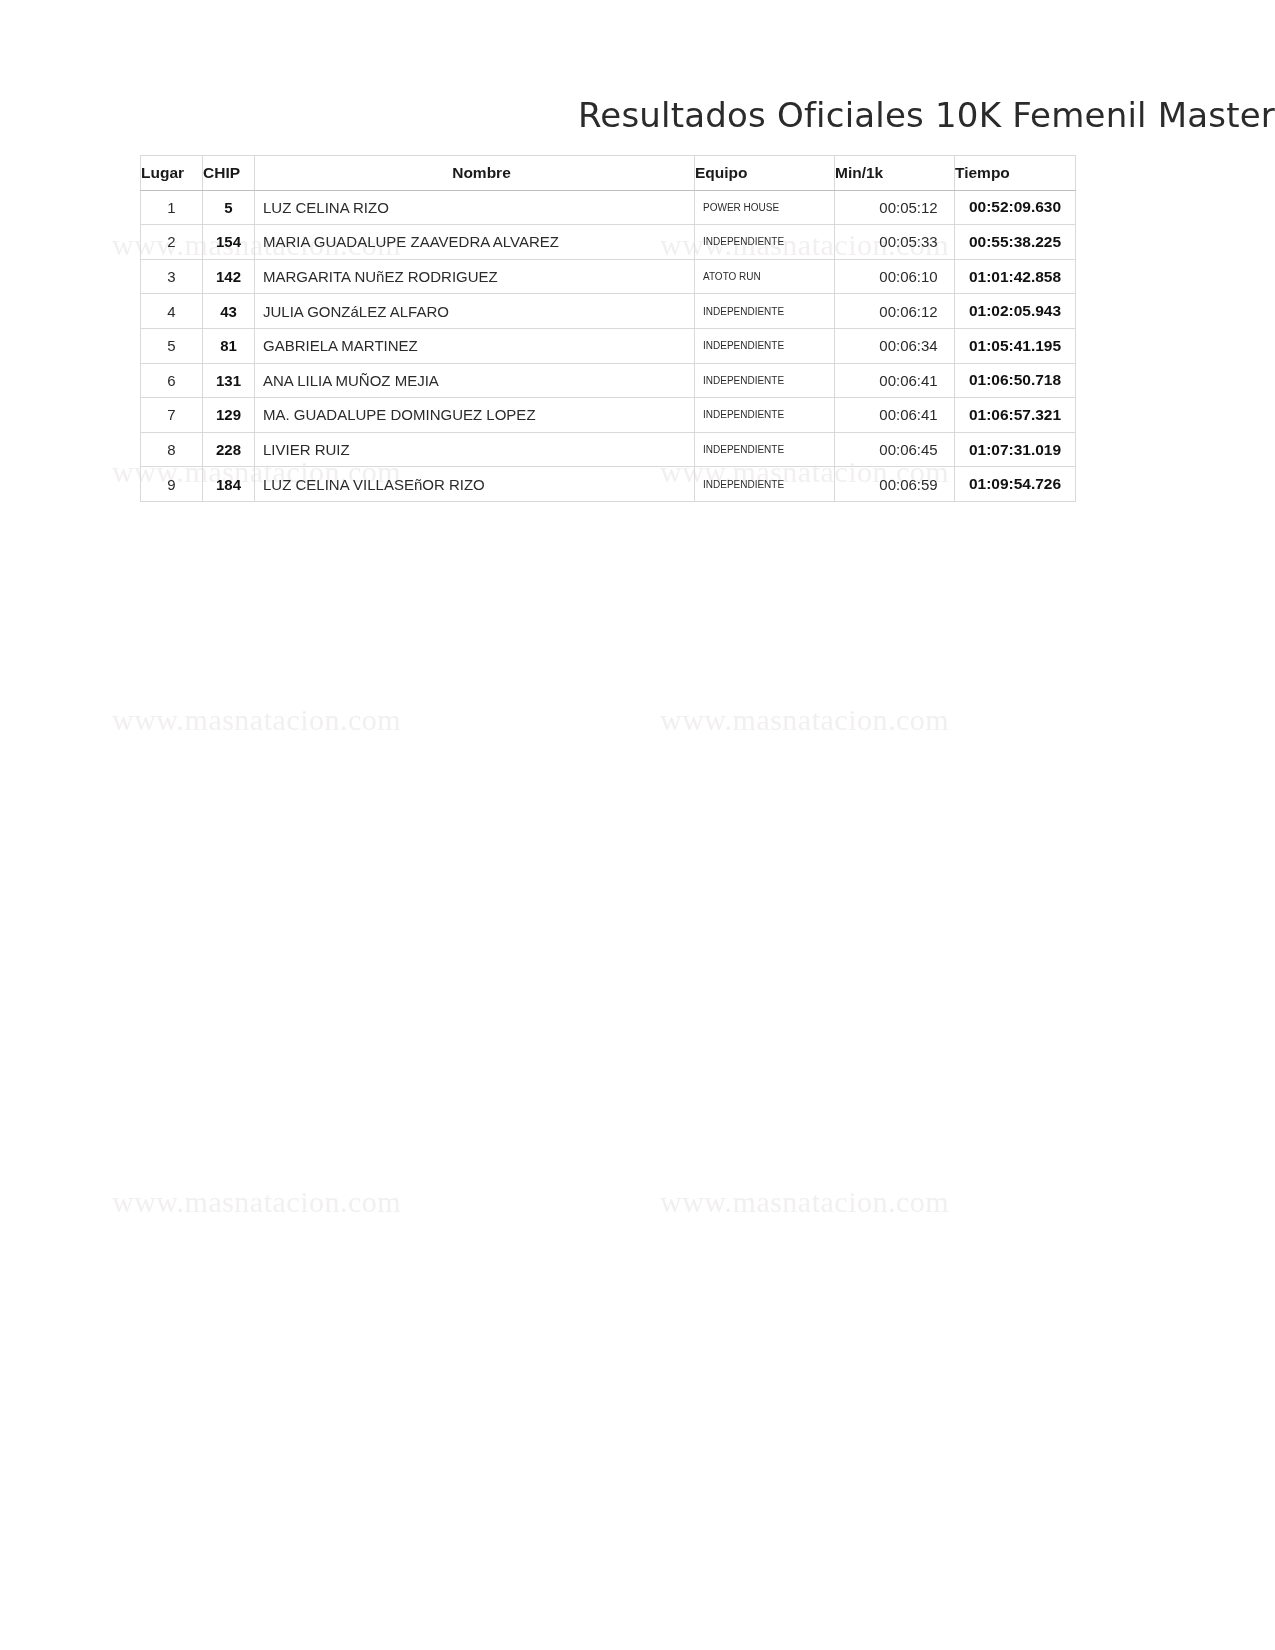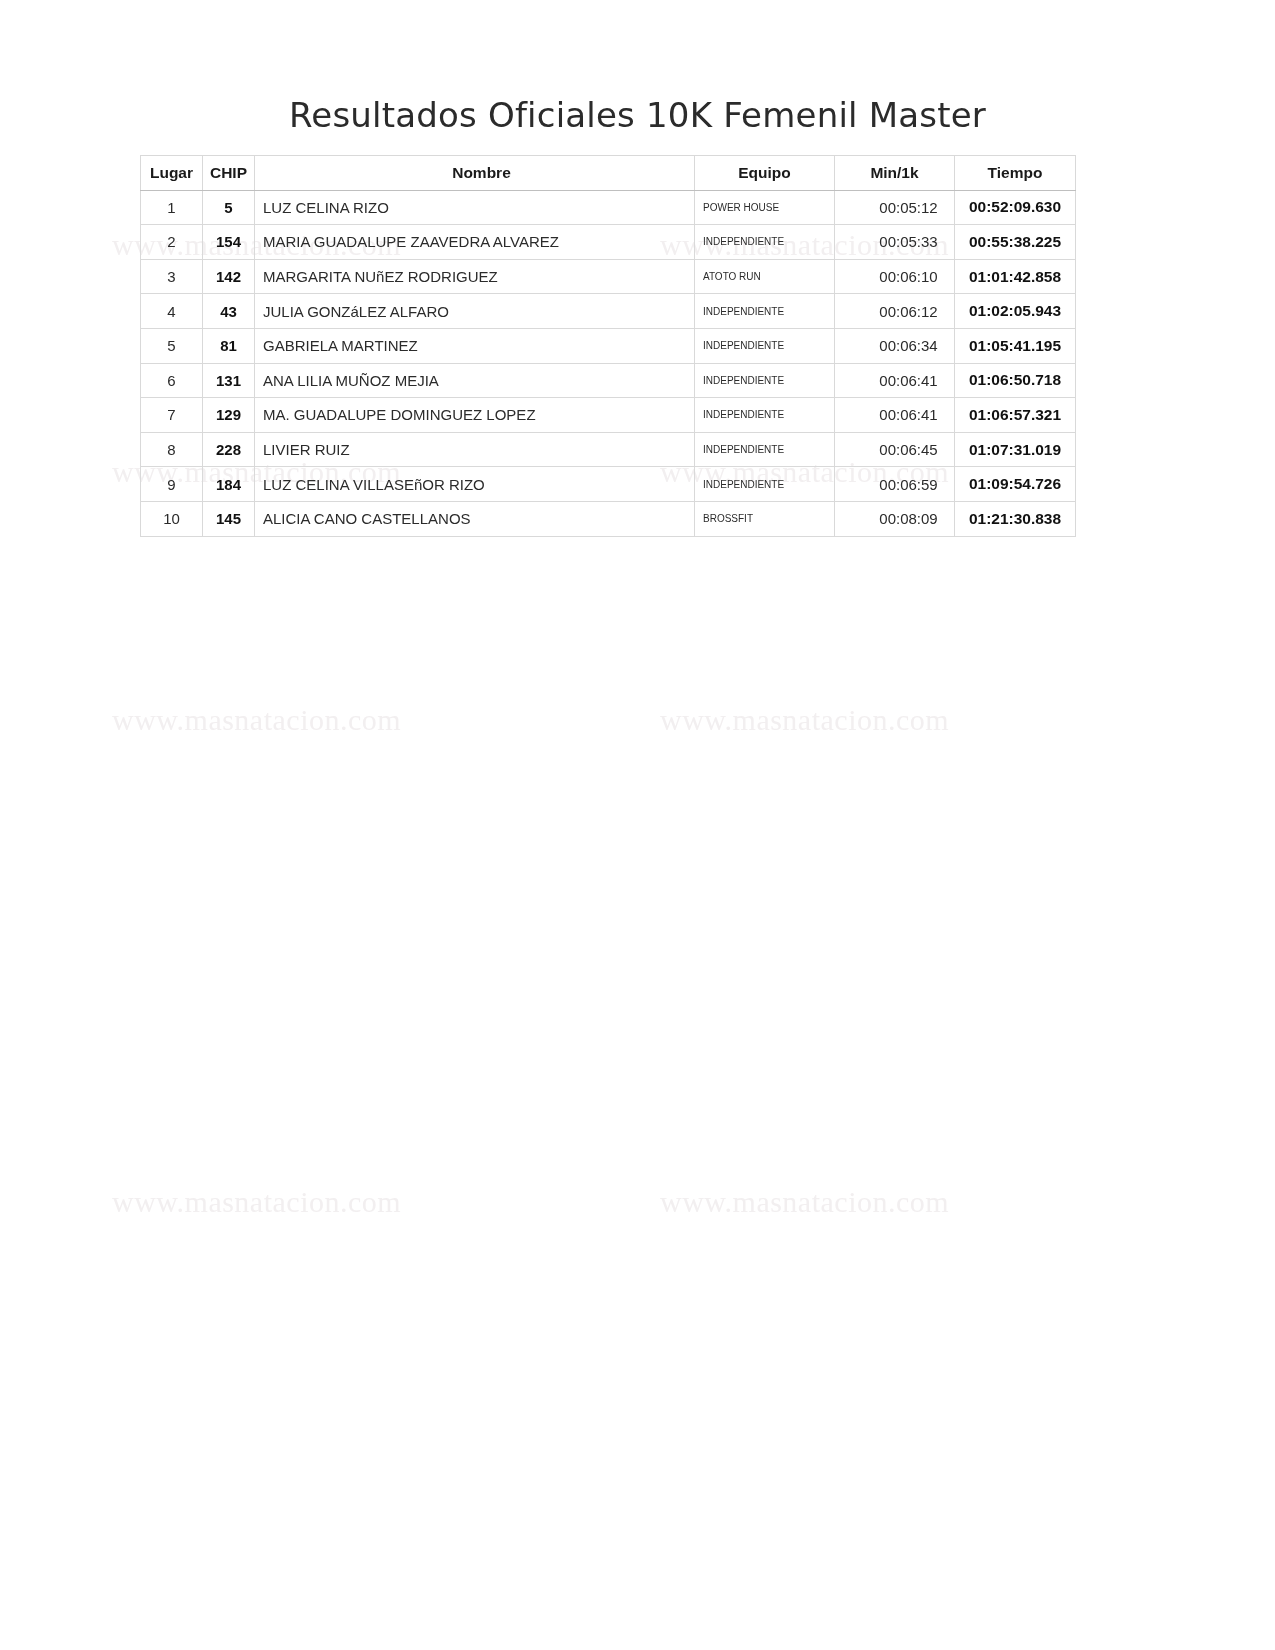--- a/index.html
+++ b/index.html
@@ -17,21 +17,21 @@
   }
   .page {
     position: absolute;
     inset: 0;
   }
   .doc-title {
     position: absolute;
     left: 0;
     right: 0;
     top: 95px;
-    text-align: center;
+    text-align: right;
     font-size: 34px;
     font-weight: 400;
     letter-spacing: 0.2px;
     color: #2b2b2b;
     font-family: "DejaVu Sans", sans-serif;
   }
   .results-table {
     position: absolute;
     left: 140px;
     top: 155px;
@@ -53,21 +53,21 @@
     font-weight: bold;
     font-size: 15.5px;
     color: #1a1a1a;
     border-bottom: 1px solid #bfbfbf;
   }
   .results-table thead th.left {
     text-align: center;
     padding-left: 14px;
   }
   .results-table thead th.center {
-    text-align: center;
+    text-align: left;
   }
   .col-lugar   { width: 62px; }
   .col-chip    { width: 52px; }
   .col-nombre  { width: 440px; }
   .col-equipo  { width: 140px; }
   .col-min     { width: 120px; }
   .col-tiempo  { width: 121px; }
 
   td.lugar {
     text-align: center;
@@ -228,24 +228,16 @@
         <td class="tiempo">01:07:31.019</td>
       </tr>
       <tr>
         <td class="lugar">9</td>
         <td class="chip">184</td>
         <td class="nombre">LUZ CELINA VILLASEñOR RIZO</td>
         <td class="equipo">INDEPENDIENTE</td>
         <td class="min">00:06:59</td>
         <td class="tiempo">01:09:54.726</td>
       </tr>
-      <tr>
-        <td class="lugar">10</td>
-        <td class="chip">145</td>
-        <td class="nombre">ALICIA CANO CASTELLANOS</td>
-        <td class="equipo">BROSSFIT</td>
-        <td class="min">00:08:09</td>
-        <td class="tiempo">01:21:30.838</td>
-      </tr>
     </tbody>
   </table>
 
 </div>
 
 </body></html>

